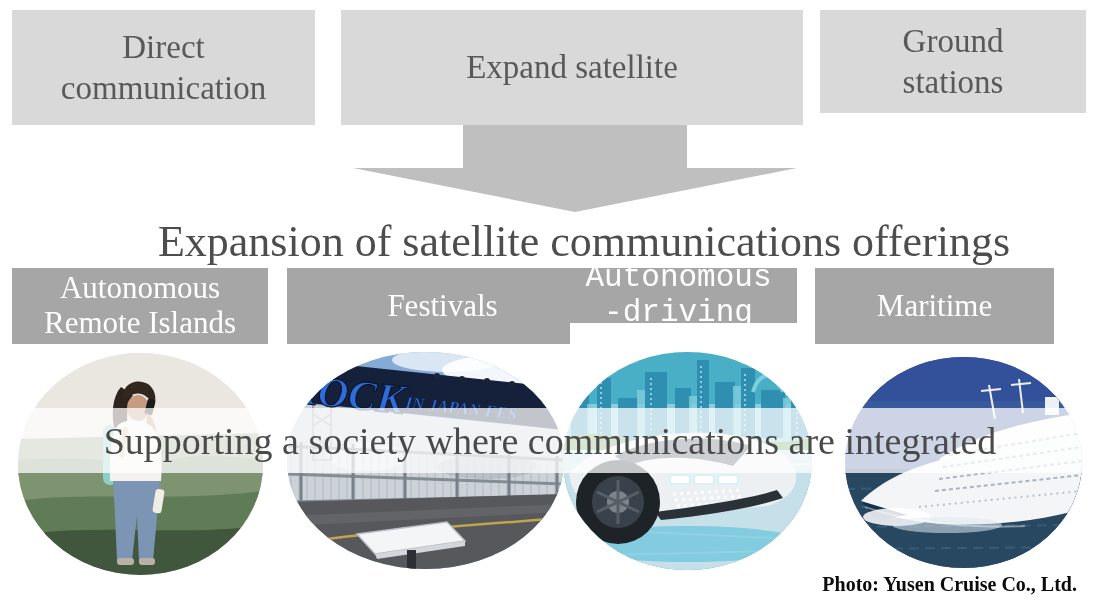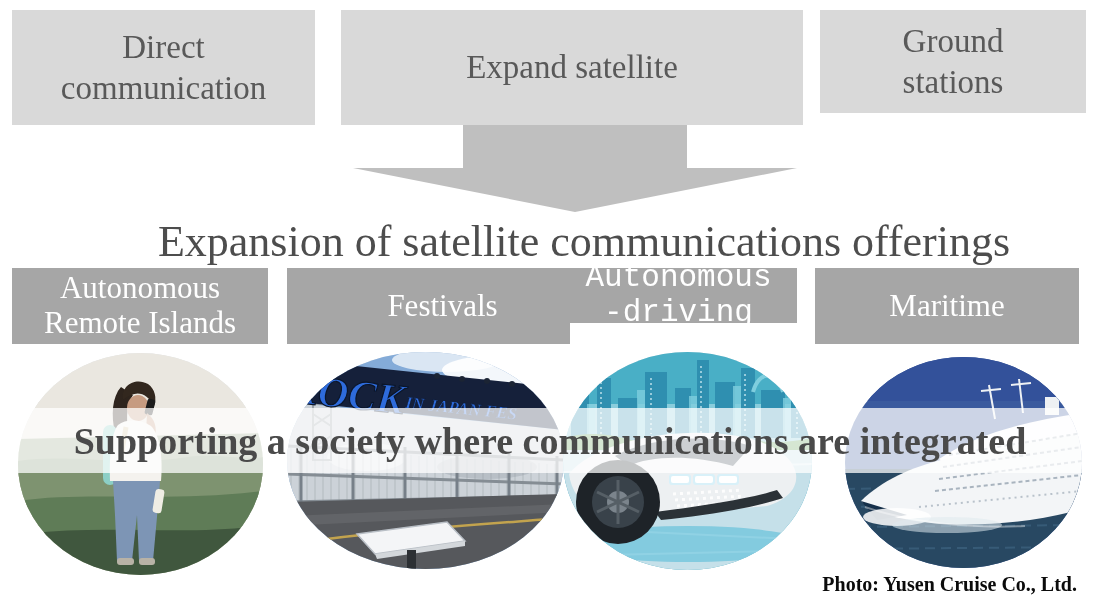--- a/index.html
+++ b/index.html
@@ -35,21 +35,21 @@
   }
   
   .photo{border-radius:50%;overflow:hidden;background:#dfe3e6;}
   .photo svg{display:block;width:100%;height:100%;}
   
   .band{
     left:0;top:408px;width:1100px;height:65px;
     background:rgba(255,255,255,0.74);
     display:flex;align-items:center;justify-content:center;z-index:5;
   }
-  .band span{font-size:38px;color:#4a4a4a;font-weight:bold;}
+  .band span{font-size:38px;color:#4a4a4a;}
   
   .credit{right:23px;top:573px;font-size:20px;font-weight:bold;color:#0b0b0b;z-index:6;}
 </style>
 </head>
 <body>
 
 <div class="abs" style="left:0;top:0;width:1100px;height:602px;">
 
   <div class="abs topbox" style="left:12px;top:10px;width:303px;height:115px;">Direct
 communication</div>
@@ -60,21 +60,21 @@
   <div class="abs arrow-stem" style="left:463px;top:125px;width:224px;height:44px;"></div>
   <div class="abs arrow-head" style="left:353px;top:168px;"></div>
 
   <div class="abs title">Expansion of satellite communications offerings</div>
 
   <div class="abs catbox" style="left:12px;top:268px;width:256px;height:76px;">Autonomous
 Remote Islands</div>
   <div class="abs catbox" style="left:287px;top:268px;width:255px;height:76px;padding-left:28px;">Festivals</div>
   <div class="abs catbox" style="left:560px;top:268px;width:237px;height:55px;font-family:Liberation Mono, monospace;">Autonomous
 -driving</div>
-  <div class="abs catbox" style="left:815px;top:268px;width:264px;height:76px;">Maritime</div>
+  <div class="abs catbox" style="left:815px;top:268px;width:239px;height:76px;">Maritime</div>
 
   <div class="abs photo" style="left:18px;top:353px;width:245px;height:222px;">
     <svg viewBox="0 0 245 222" preserveAspectRatio="none">
       <rect width="245" height="222" fill="#eae7e0"></rect>
       <path d="M0,86 L245,80 L245,222 L0,222 Z" fill="#97a887"></path>
       <path d="M0,108 C50,100 110,114 170,104 C200,100 230,108 245,104 L245,148 L0,154 Z" fill="#7e9370"></path>
       <path d="M0,148 C70,138 150,150 245,138 L245,178 L0,186 Z" fill="#5f7c57"></path>
       <path d="M0,182 C80,170 170,184 245,172 L245,222 L0,222 Z" fill="#40573e"></path>
       <g>
         <path d="M103,34 C94,44 93,62 97,80 L101,94 L113,88 C107,70 108,52 115,42 Z" fill="#2e241d"></path>

